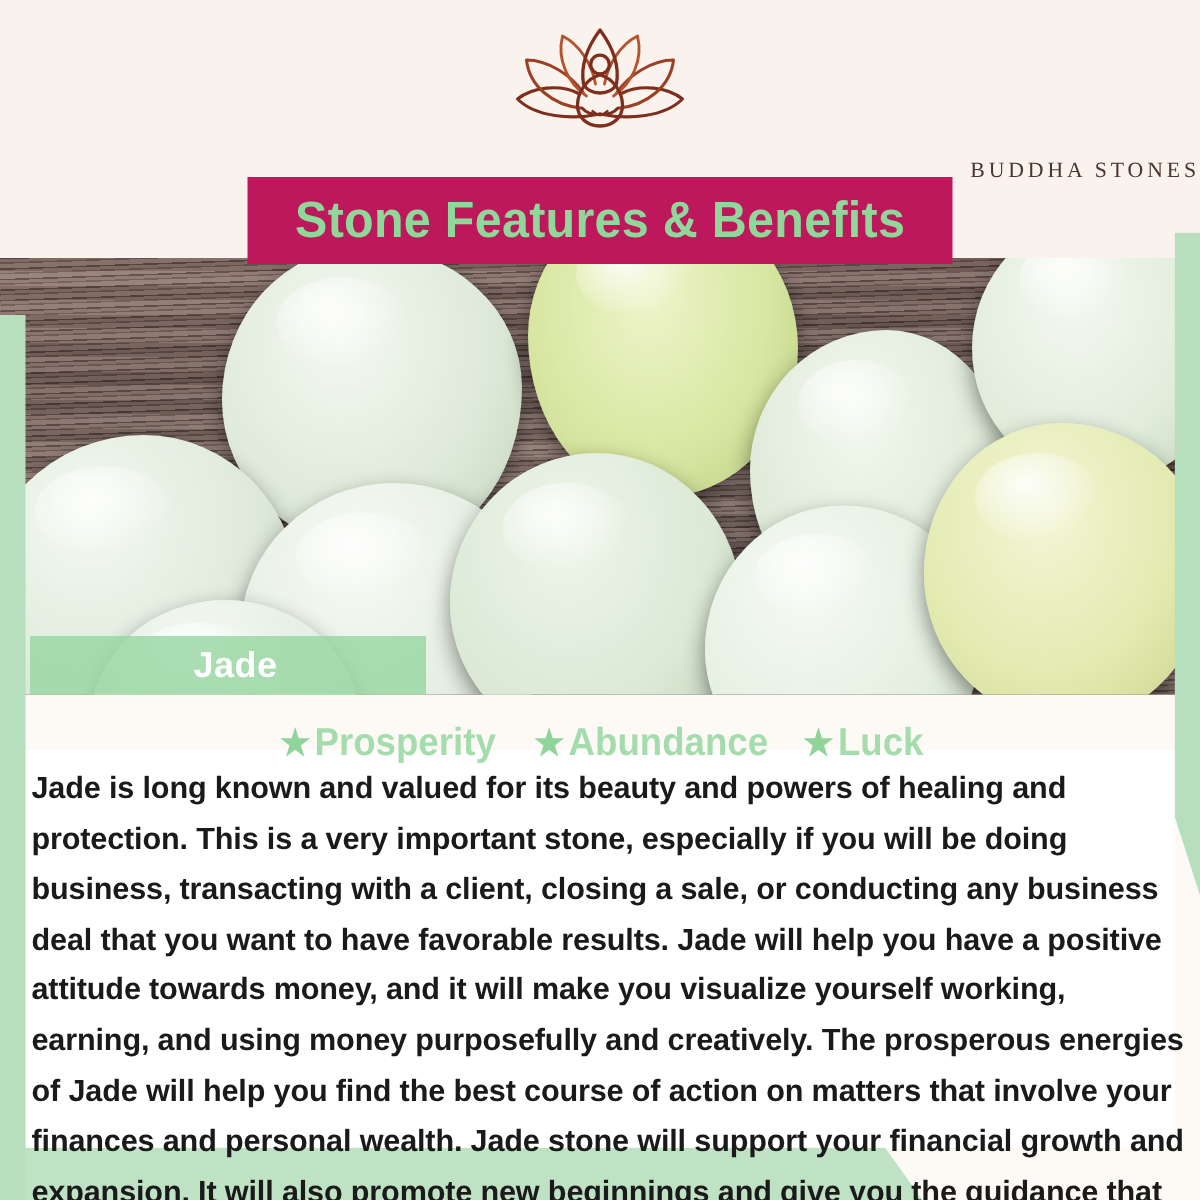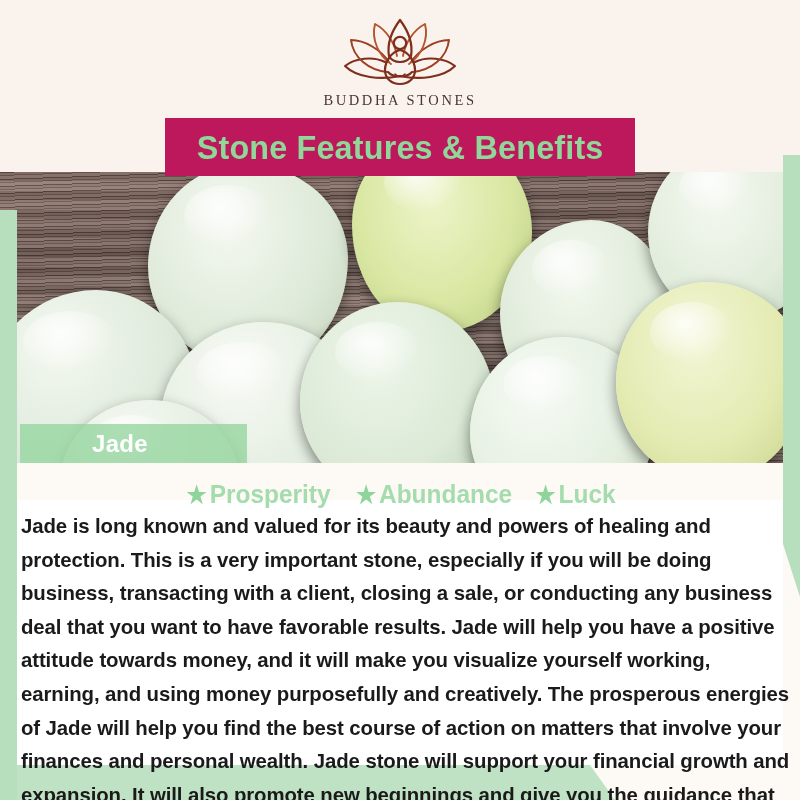--- a/index.html
+++ b/index.html
@@ -37,22 +37,22 @@
     width: 800px;
     text-align: center;
   }
   .lotus-icon {
     display: block;
     margin: 0 auto;
     width: 150px;
     height: 76px;
   }
   .brand-name {
-    margin-top: 2px;
-    text-align: center;
+    margin-top: 16px;
+    text-align: right;
     font-family: "Liberation Serif", serif;
     font-size: 14.5px;
     letter-spacing: 2.6px;
     color: #4a3530;
     font-weight: 400;
   }
 
   
   .photo-band {
     position: absolute;
@@ -144,20 +144,21 @@
 
   
   .jade-band {
     position: absolute;
     left: 20px; top: 424px;
     width: 227px; height: 39px;
     background: rgba(150, 214, 160, 0.80);
     z-index: 3;
     display: flex;
     align-items: center;
+    padding-left: 37px;
   }
   .jade-label {
     margin-left: 72px;
     color: #ffffff;
     font-size: 24px;
     font-weight: 700;
     letter-spacing: 0.3px;
   }
 
   

